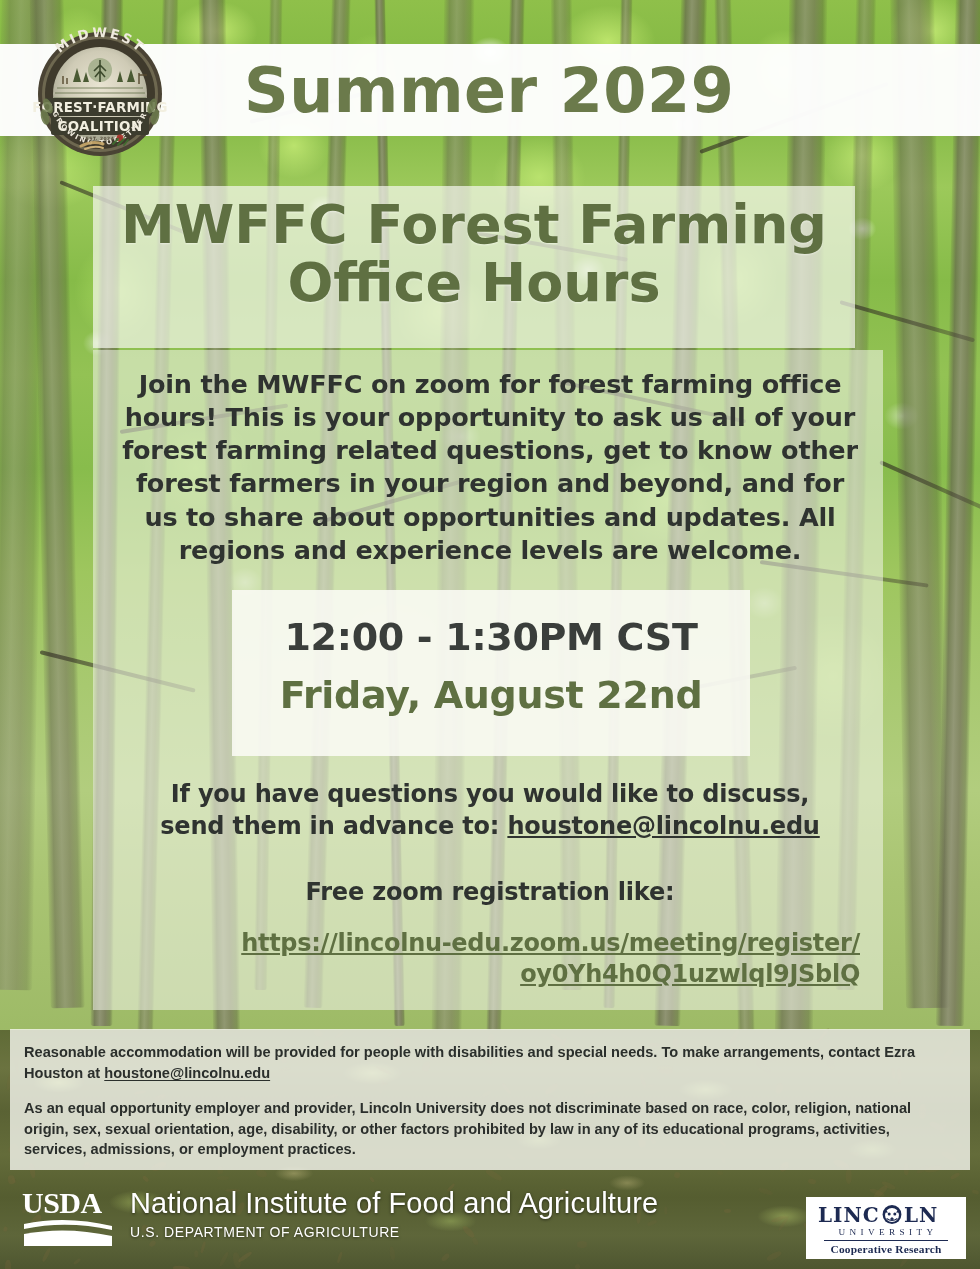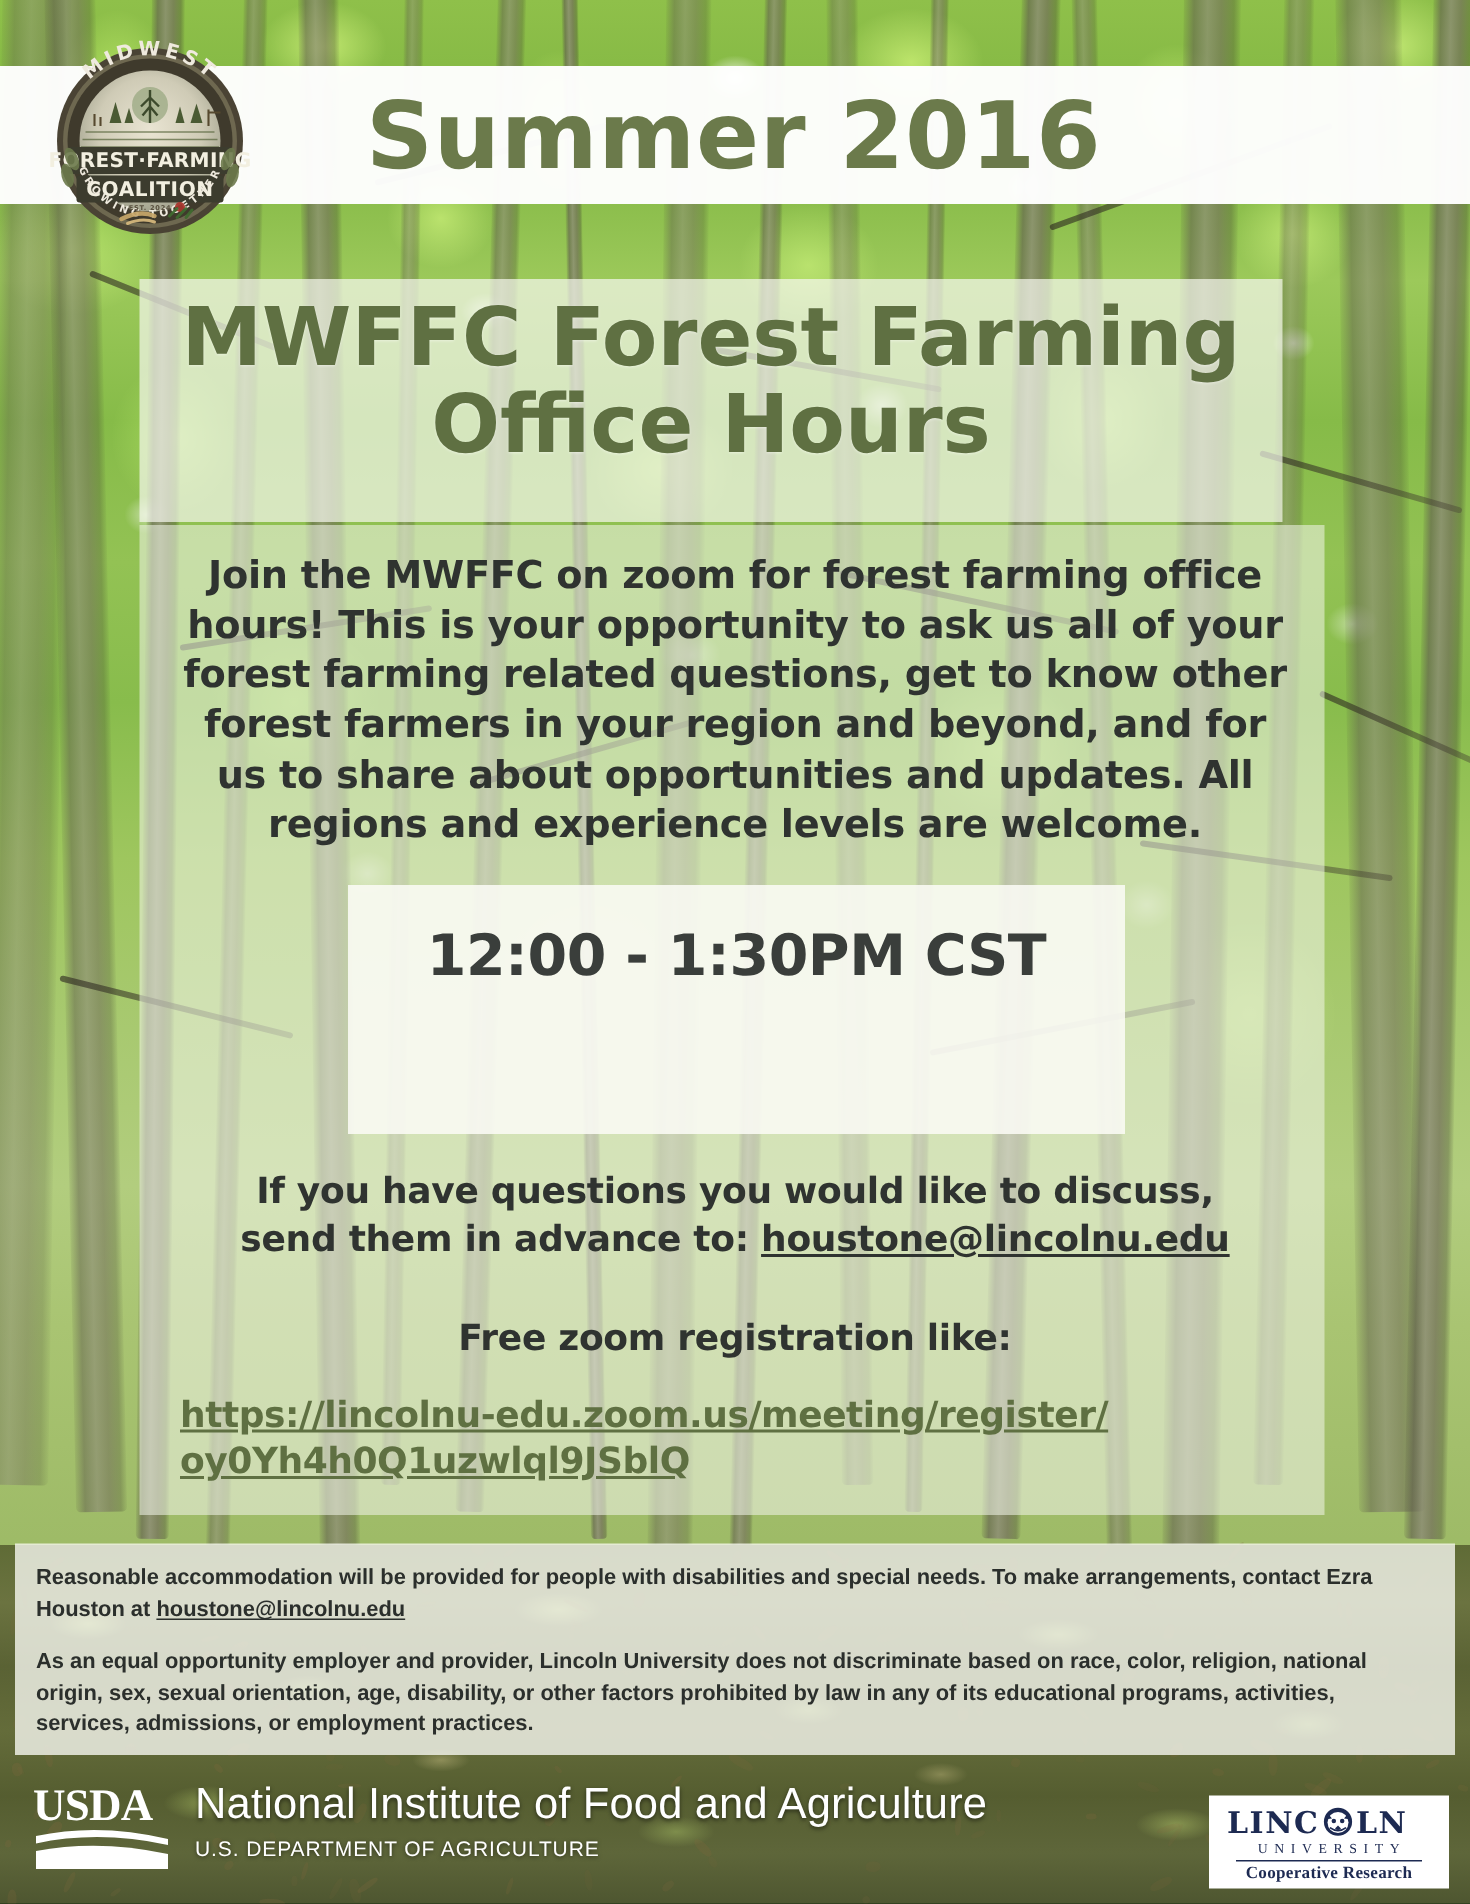--- a/index.html
+++ b/index.html
@@ -186,21 +186,21 @@
 
   .reg-label {
     position:absolute; left:140px; top:878px; width:700px;
     text-align:center; z-index:6;
     font-family:"DejaVu Sans", sans-serif;
     font-weight:700; font-size:24px; color:#2f3330; letter-spacing:-.2px;
   }
 
   .reg-link {
     position:absolute; left:120px; top:928px; width:740px;
-    text-align:left; z-index:6;
+    text-align:right; z-index:6;
     font-family:"DejaVu Sans", sans-serif;
     font-weight:700; font-size:24px; line-height:1.30;
     color:#5f7042; letter-spacing:-.3px;
   }
   .reg-link span { text-decoration:underline; text-underline-offset:2px; }
 
   
   .panel-disclaimer {
     position:absolute; left:10px; top:1029px; width:960px; height:141px;
     background:rgba(246,248,240,.80);
@@ -463,21 +463,21 @@
         <div class="leaf-litter" style="width: 9.5472px; height: 3.39865px; left: 274.429px; top: 110.232px; transform: rotate(-67.5106deg); opacity: 0.26;"></div>
         <div class="leaf-litter" style="width: 8.76924px; height: 7.19785px; left: 7.13604px; top: 145.868px; transform: rotate(79.5774deg); opacity: 0.62;"></div>
         <div class="leaf-litter" style="width: 5.07468px; height: 4.20524px; left: 227.668px; top: 19.0108px; transform: rotate(-36.8728deg); opacity: 0.25;"></div>
         <div class="leaf-litter" style="width: 15.7293px; height: 3.02214px; left: 815.657px; top: 2.86038px; transform: rotate(-51.6235deg); opacity: 0.57;"></div>
       </div>
   </div>
 
   <div class="content">
 
     <div class="header-band">
-      <div class="header-title">Summer 2016</div>
+      <div class="header-title">Summer 2029</div>
     </div>
 
     <div class="seal">
       <svg viewBox="0 0 158 140" width="158" height="140" aria-hidden="true">
         <defs>
           <path id="arcTop" d="M 22 76 A 57 57 0 0 1 136 76" fill="none"></path>
           <path id="arcBot" d="M 28 76 A 51 51 0 0 0 130 76" fill="none"></path>
           <radialGradient id="sealFace" cx="50%" cy="42%" r="62%">
             <stop offset="0%" stop-color="#e9e4d2"></stop>
             <stop offset="60%" stop-color="#cfcbb6"></stop>
@@ -542,20 +542,21 @@
     <div class="title-text">
       <div>MWFFC Forest Farming</div>
       <div>Office Hours</div>
     </div>
 
     <div class="panel-body"></div>
     <div class="body-para">Join the MWFFC on zoom for forest farming office hours! This is your opportunity to ask us all of your forest farming related questions, get to know other forest farmers in your region and beyond, and for us to share about opportunities and updates. All regions and experience levels are welcome.</div>
 
     <div class="panel-when"></div>
     <div class="when-time">12:00 - 1:30PM CST</div>
+    <div class="when-date">Friday, August 22nd</div>
 
     <div class="questions">
       <div>If you have questions you would like to discuss,</div>
       <div>
         <span>send them in advance to: </span><u><a href="mailto:houstone@lincolnu.edu" style="color:inherit;text-decoration:none">houstone@lincolnu.edu</a></u>
       </div>
     </div>
 
     <div class="reg-label">Free zoom registration like:</div>
     <div class="reg-link">

